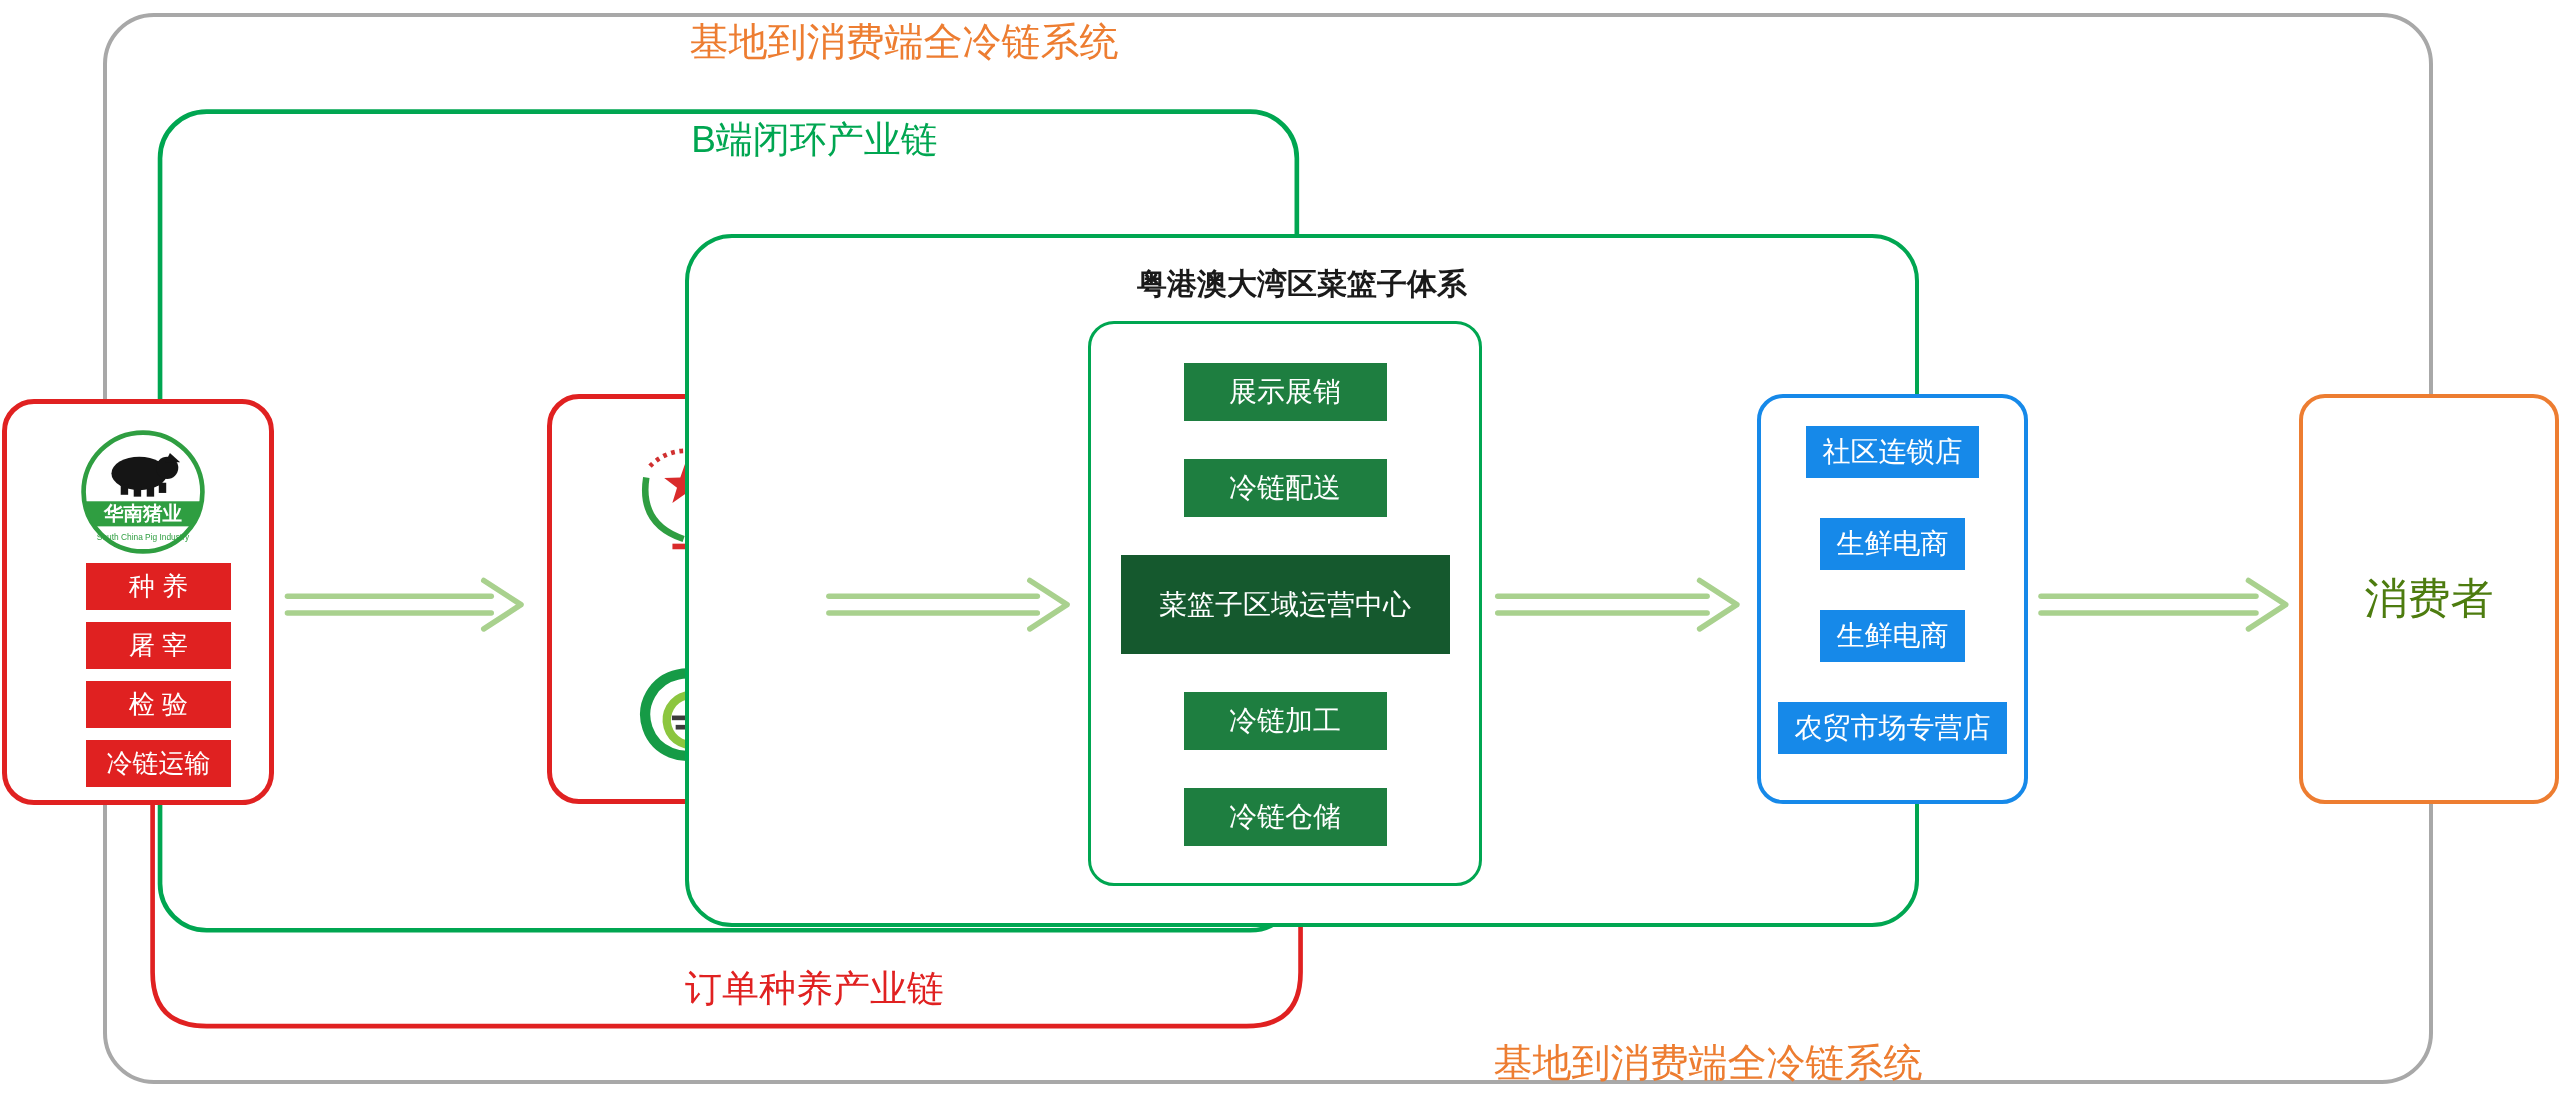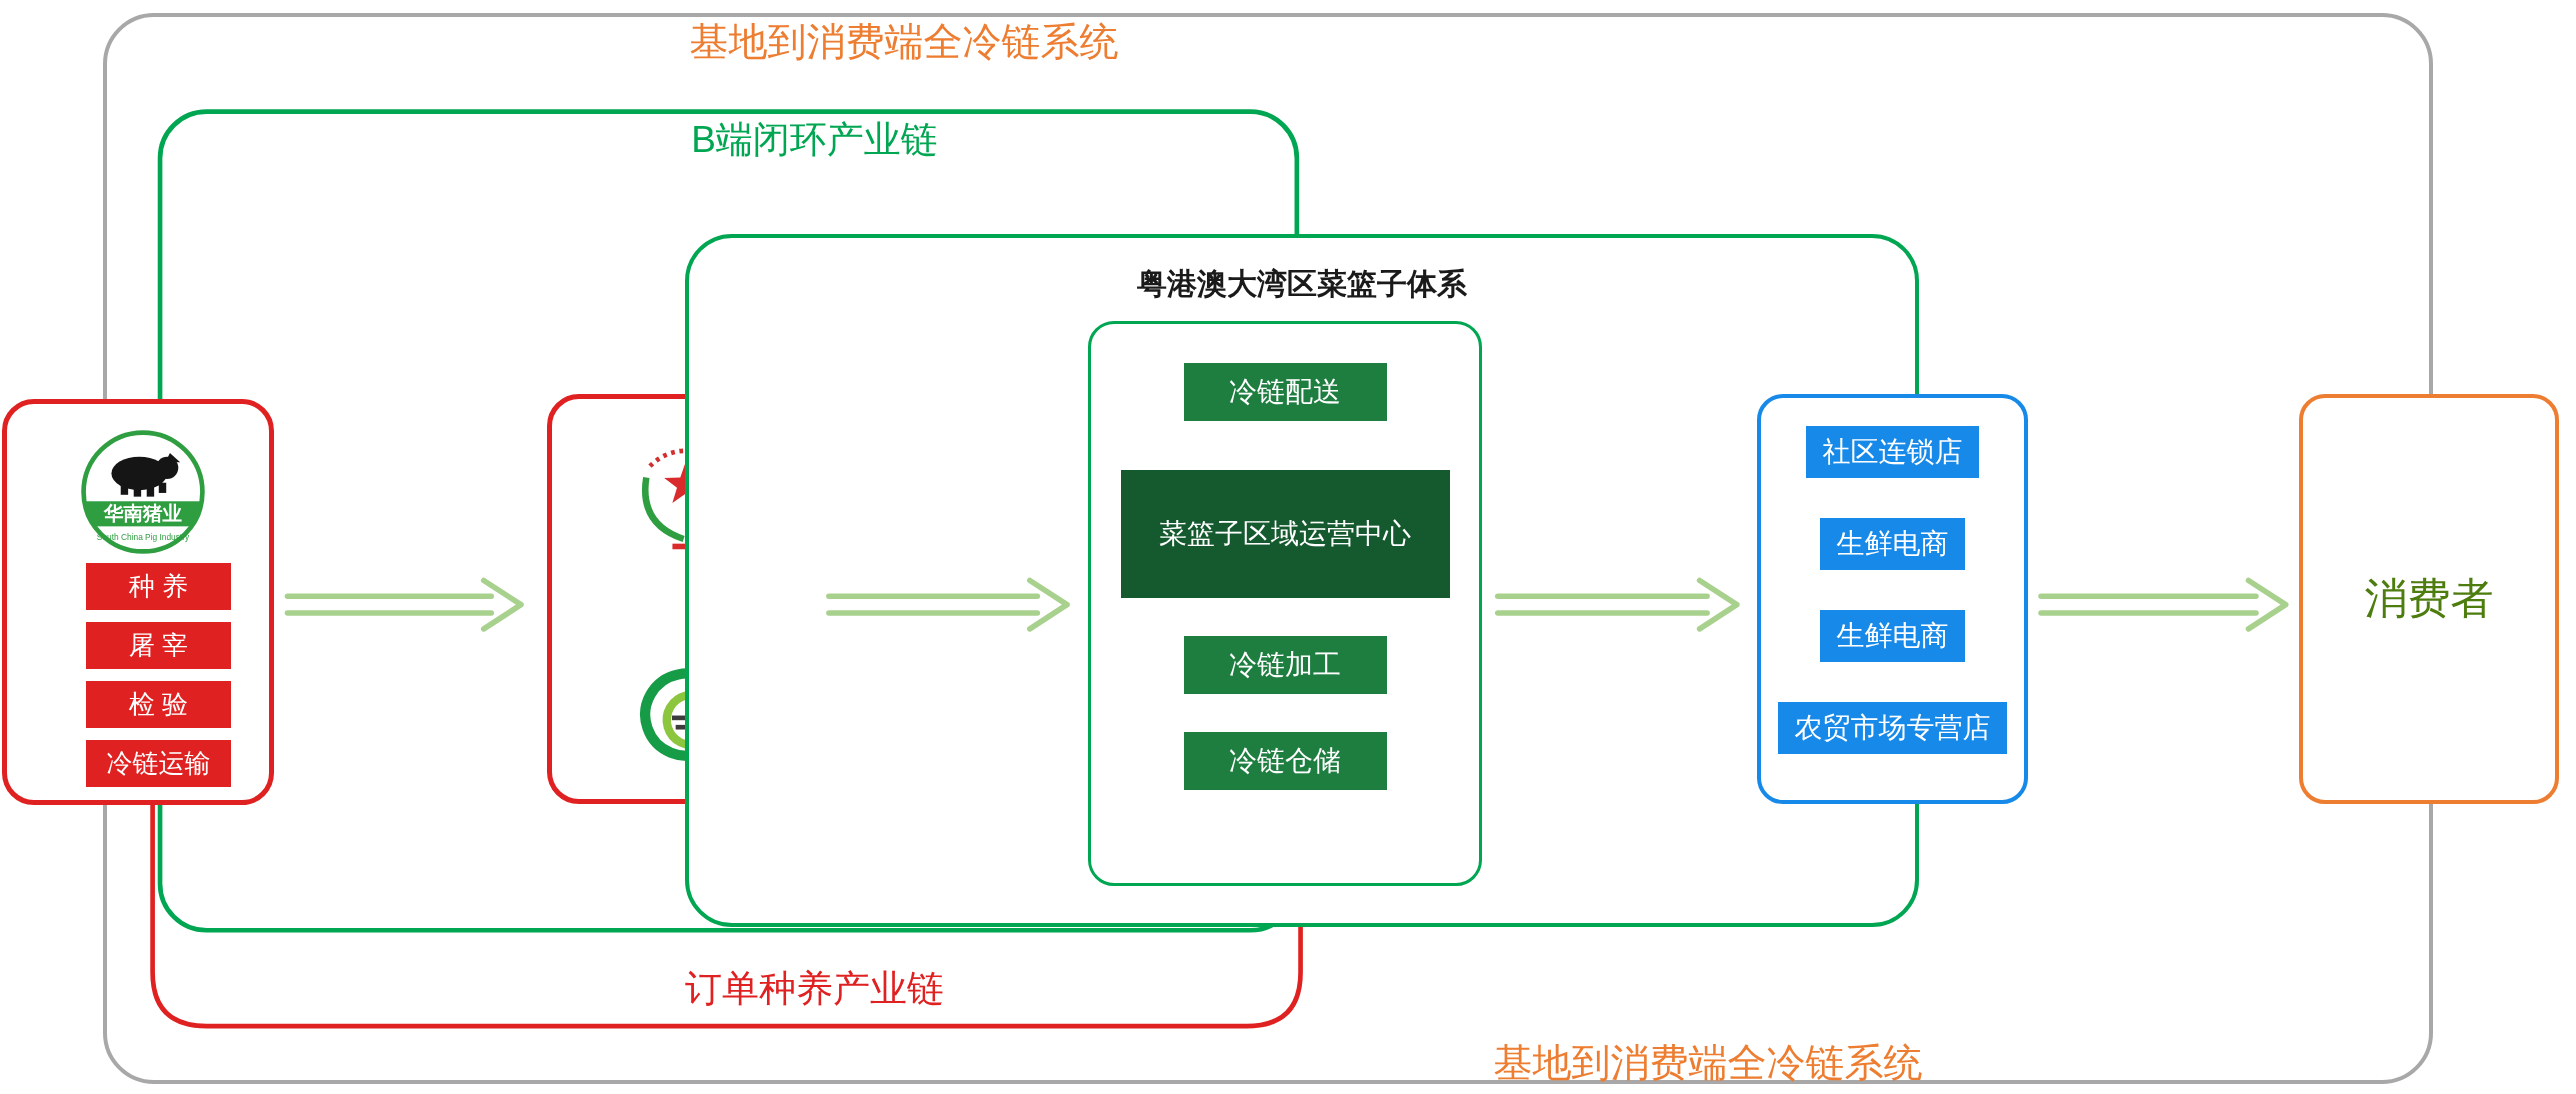--- a/index.html
+++ b/index.html
@@ -38,21 +38,21 @@
 
   
   .basket-box{left:685px;top:234px;width:1234px;height:693px;border:4.7px solid #00A651;border-radius:47px;}
   .basket-title{position:absolute;left:0;top:26px;width:100%;text-align:center;
                 font-size:30px;font-weight:bold;color:#1A1A1A;white-space:nowrap;}
   .ops-box{position:absolute;left:399px;top:83px;width:394px;height:565px;background:#fff;
            border:3.7px solid #00A651;border-radius:26px;box-sizing:border-box;
            display:flex;flex-direction:column;align-items:center;padding:39px 0;gap:38px;}
   .op{flex:none;min-width:177px;height:58px;background:#1E7E40;color:#fff;font-size:28px;
       display:flex;align-items:center;justify-content:center;padding:0 13px;white-space:nowrap;}
-  .op.big{min-width:303px;height:128px;background:#15592E;margin-top:11px;}
+  .op.big{min-width:303px;height:99px;background:#15592E;}
 
   
   .retail-box{left:1757px;top:394px;width:271px;height:410px;border:4.7px solid #1689E9;border-radius:26px;
               display:flex;flex-direction:column;align-items:center;padding:28px 0;gap:40px;box-sizing:border-box;}
   .retail-item{flex:none;height:52px;background:#1689E9;color:#fff;font-size:28px;
                display:flex;align-items:center;justify-content:center;padding:0 16.7px;white-space:nowrap;}
 
   
   .consumer-box{left:2299px;top:394px;width:260px;height:410px;border:4.7px solid #ED7D31;border-radius:26px;
                 display:flex;align-items:center;justify-content:center;}
@@ -117,20 +117,21 @@
       <path d="M82 34 A27 27 0 1 0 92 68" stroke="#8CC63F" stroke-width="9" fill="none" stroke-linecap="round"></path>
       <path d="M100 72 A40 40 0 0 1 66 104" stroke="#29ABE2" stroke-width="6" fill="none" stroke-linecap="round"></path>
       <rect x="46" y="52" width="36" height="5" fill="#3C3C3C"></rect>
       <rect x="50" y="62" width="28" height="5" fill="#3C3C3C"></rect>
     </svg>
   </div>
 
   <div class="box basket-box">
     <div class="basket-title">粤港澳大湾区菜篮子体系</div>
     <div class="ops-box">
+      <div class="op">展示展销</div>
       <div class="op">冷链配送</div>
       <div class="op big">菜篮子区域运营中心</div>
       <div class="op">冷链加工</div>
       <div class="op">冷链仓储</div>
     </div>
   </div>
 
   <div class="box retail-box">
     <div class="retail-item">社区连锁店</div>
     <div class="retail-item">生鲜电商</div>

